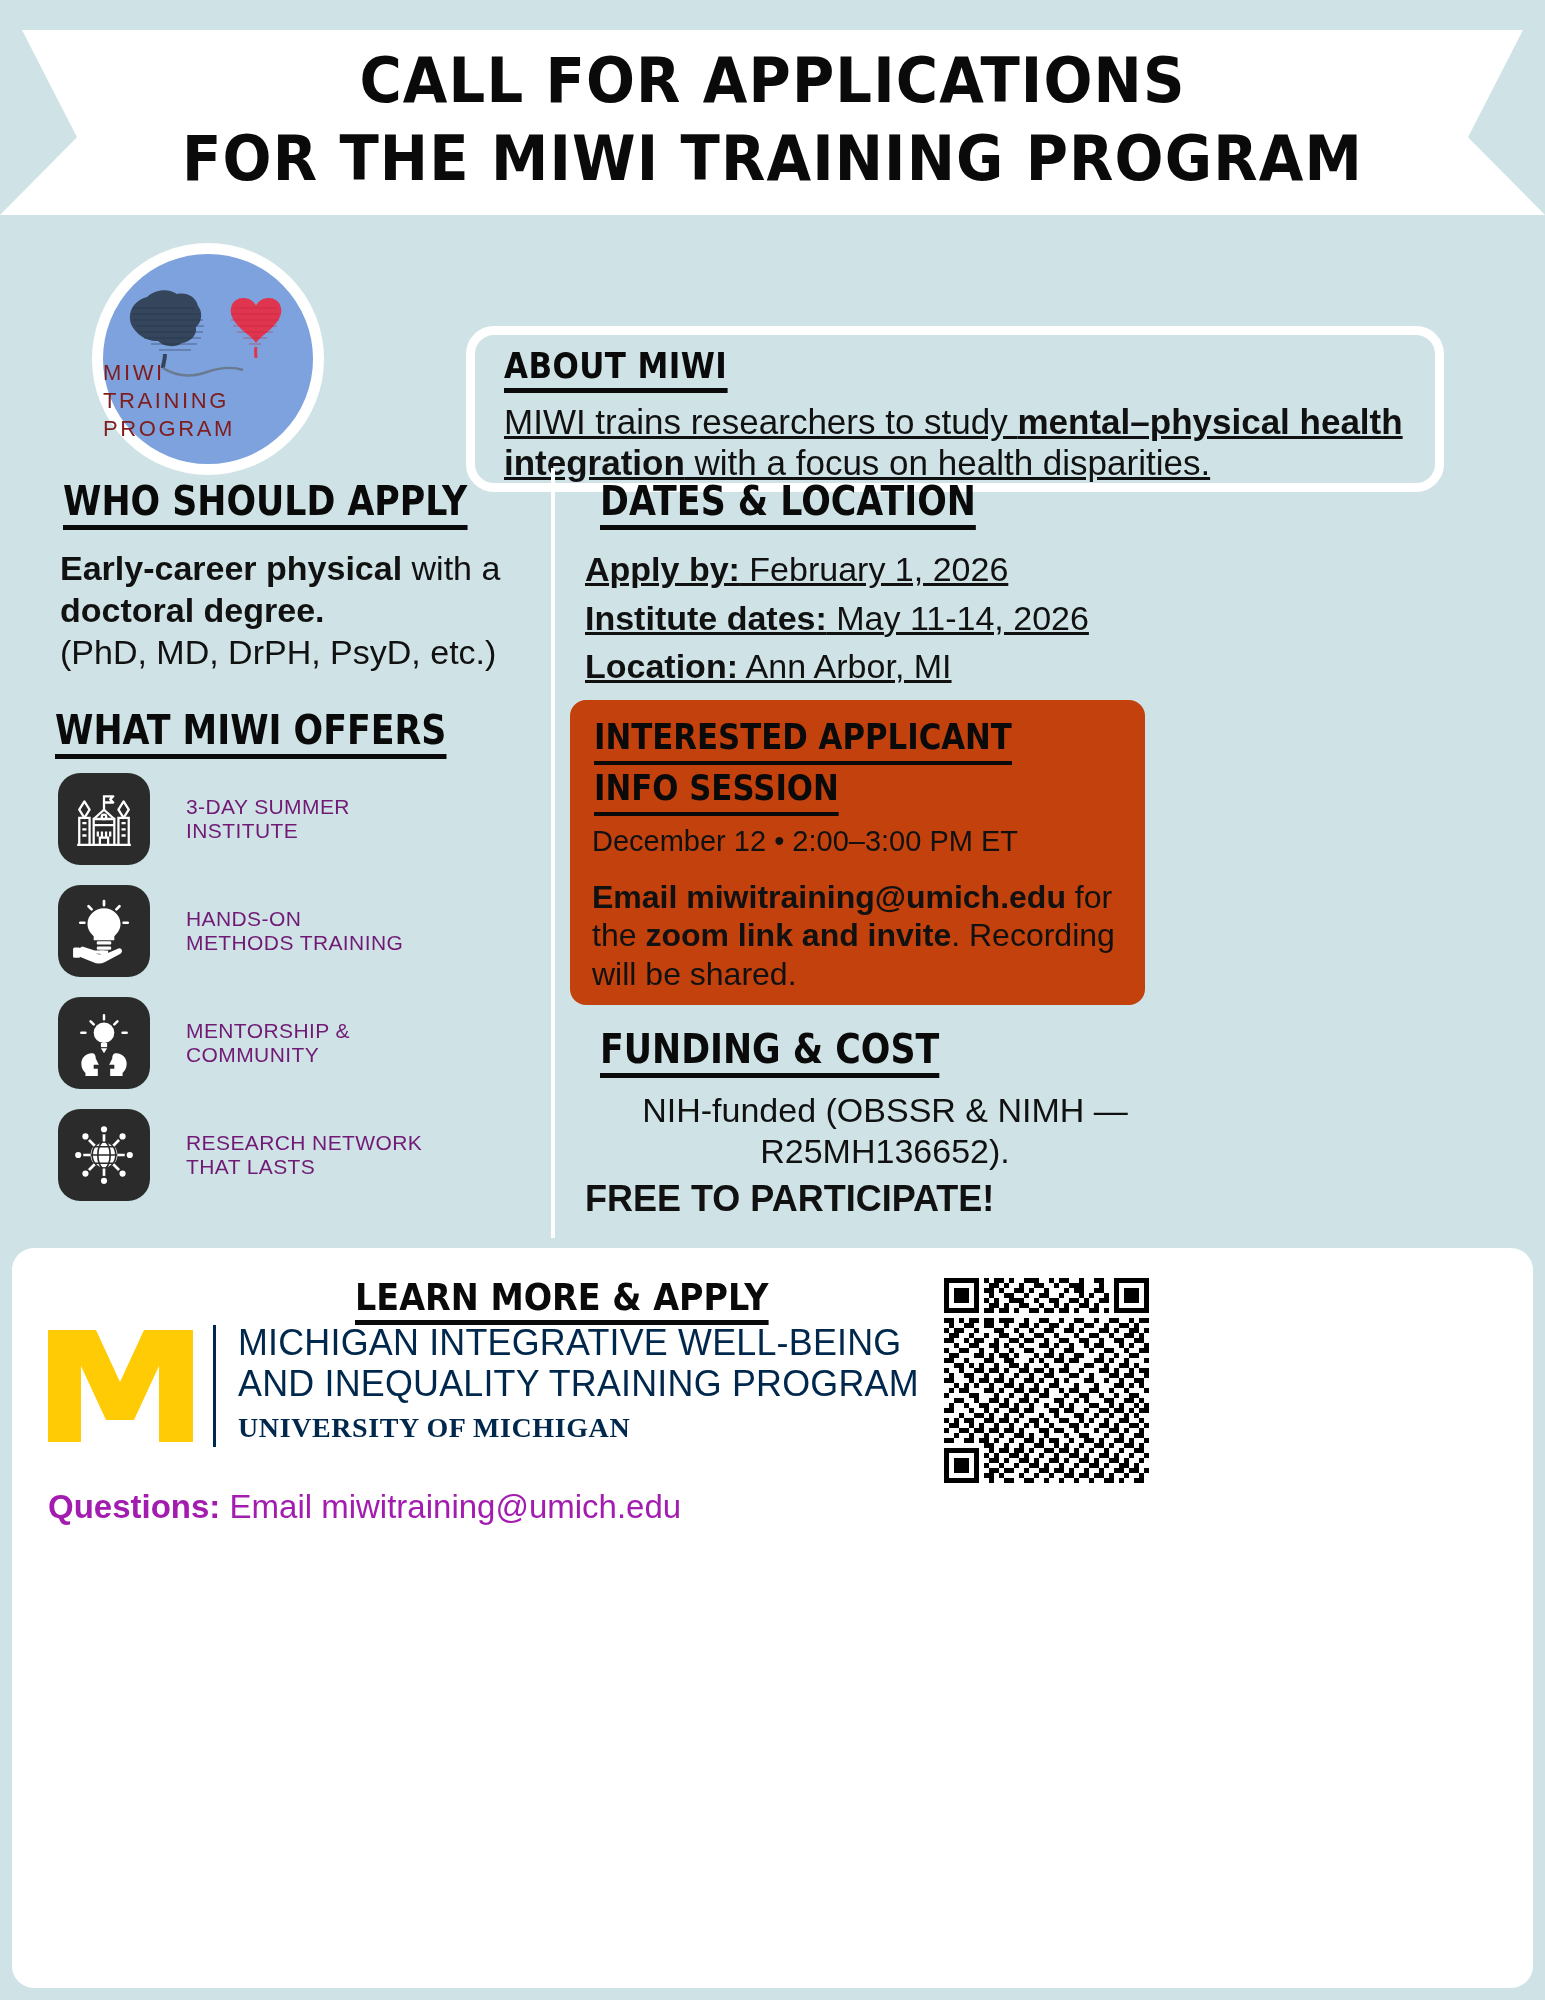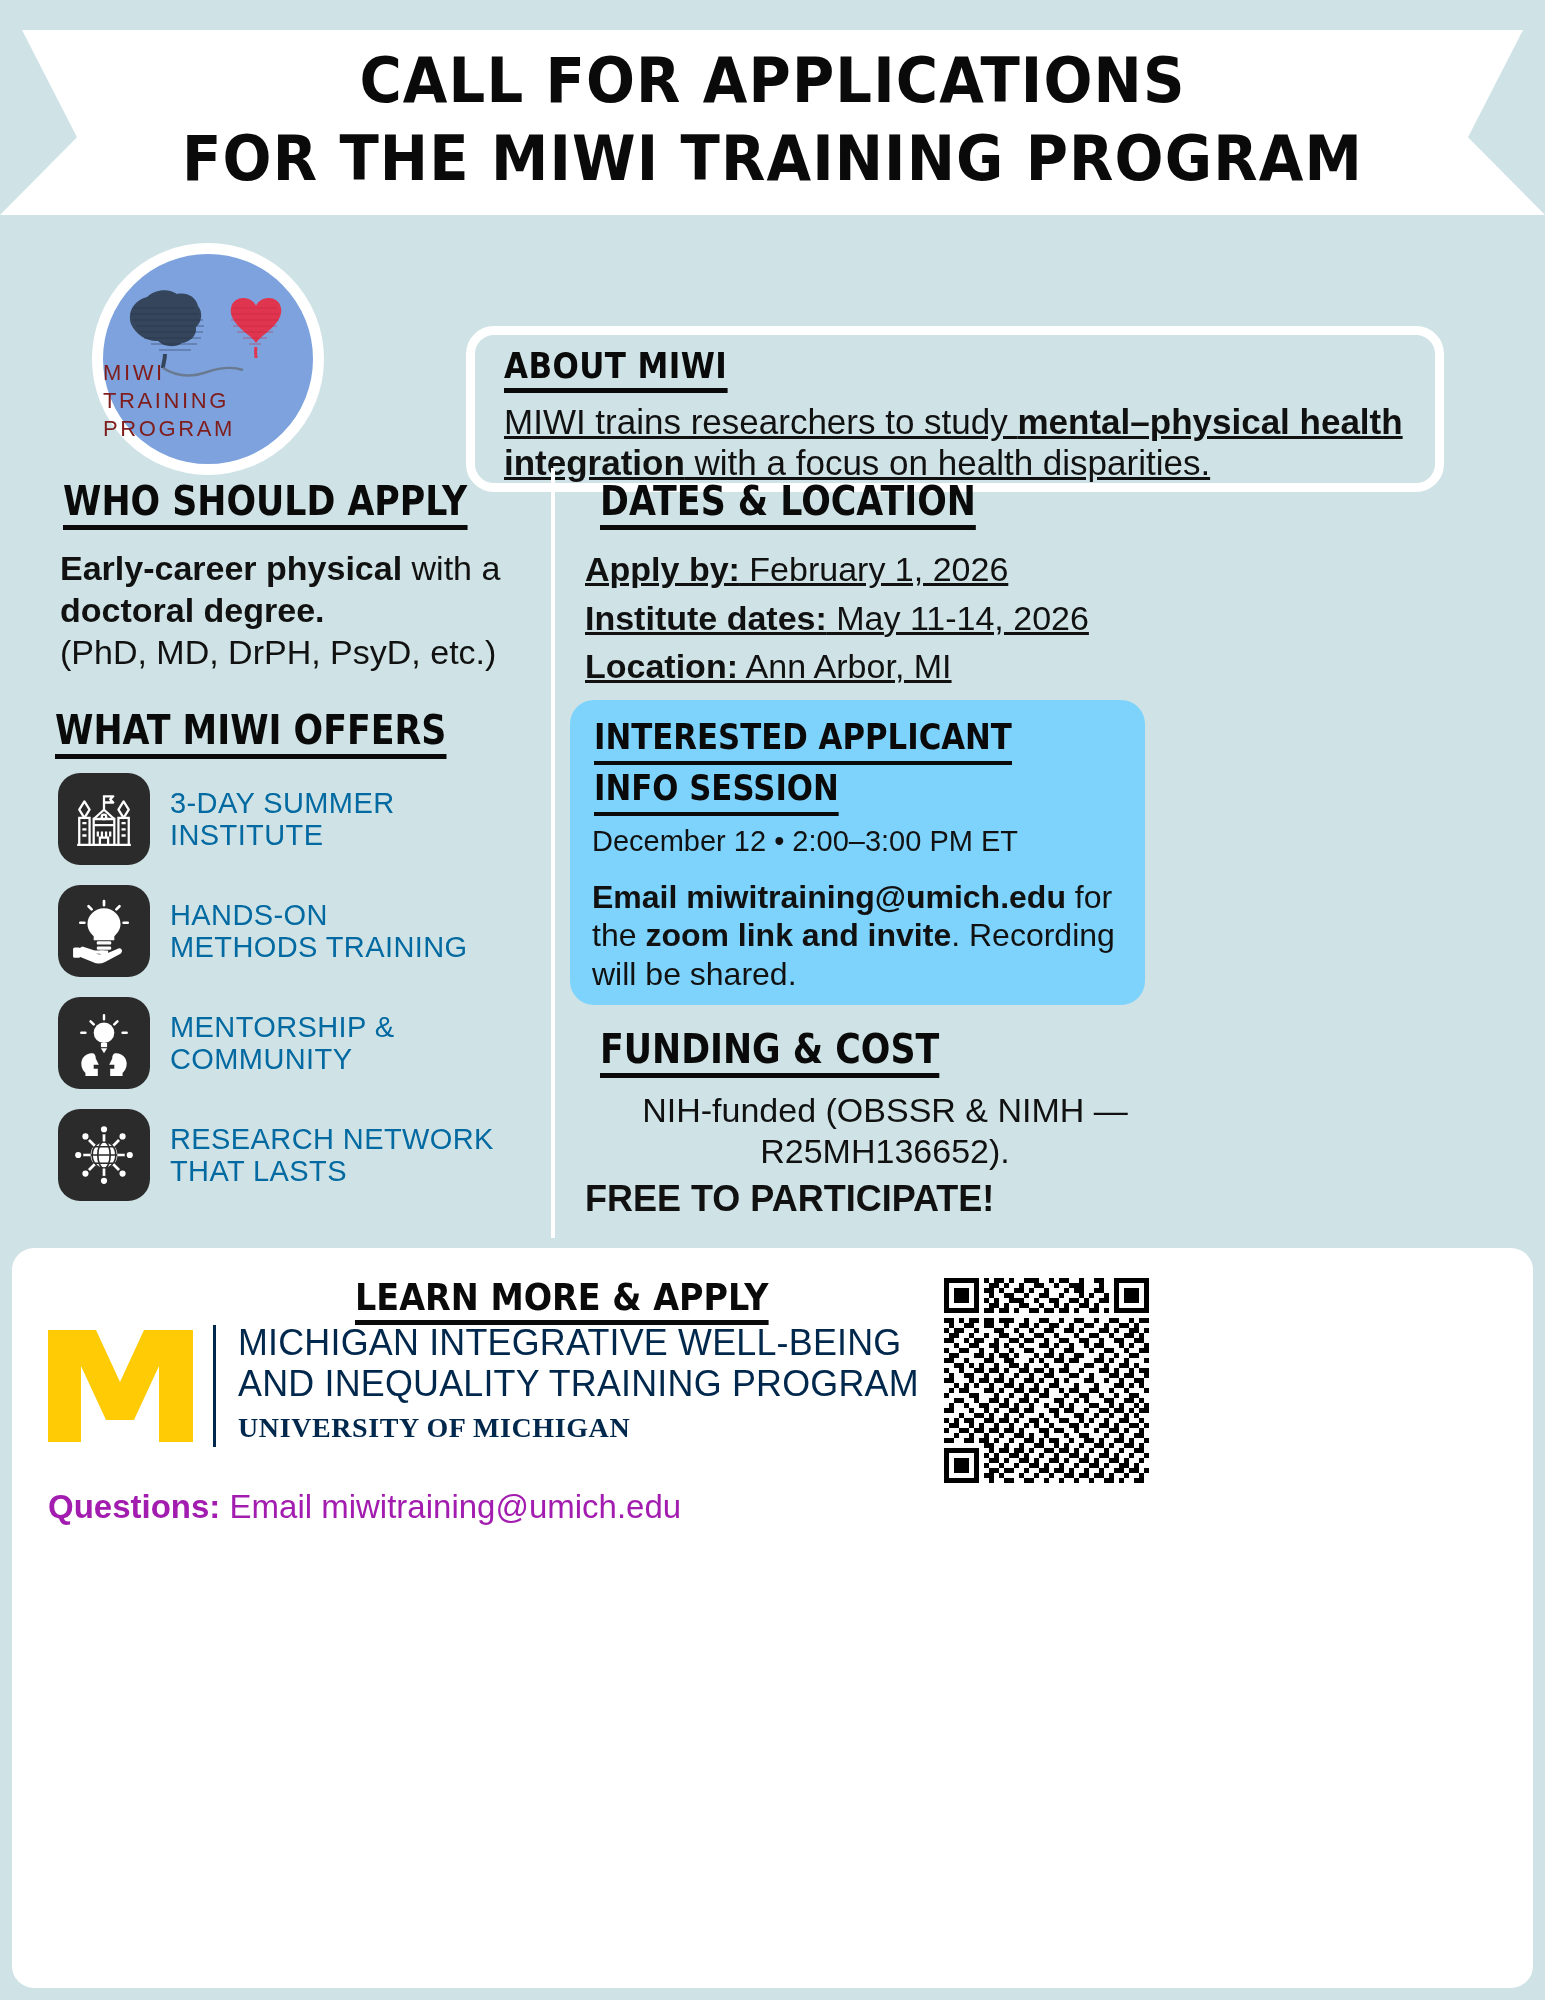--- a/index.html
+++ b/index.html
@@ -98,37 +98,37 @@
     position: absolute; left: 58px; width: 500px;
     display: flex; align-items: center;
   }
   .offer-icon {
     width: 92px; height: 92px; flex: 0 0 92px;
     border-radius: 22px; background: #2b2b2b;
     display: flex; align-items: center; justify-content: center;
   }
   .offer-icon svg { width: 66px; height: 66px; display: block; }
   .offer-label {
-    margin-left: 20px;
-    font-size: 29px; line-height: 1.12; font-weight: 300;
-    color: #0369a1; letter-spacing: .4px;
+    margin-left: 36px;
+    font-size: 21px; line-height: 1.12; font-weight: 300;
+    color: #701a75; letter-spacing: .4px;
   }
 
   
   #dates-head { left: 600px; top: 478px; font-size: 40px; transform: scaleX(0.87); }
   #dates-list {
     position: absolute; left: 585px; top: 545px; width: 780px;
     font-size: 34px; line-height: 1.43; font-weight: 300; color: #111; text-decoration: underline;
   }
   #dates-list b { font-weight: 700; }
 
   #info-card {
     position: absolute; left: 570px; top: 700px;
     width: 575px; height: 305px;
-    background: #7dd3fc; border-radius: 24px;
+    background: #c2410c; border-radius: 16px;
   }
   #info-head {
     position: absolute; left: 24px; top: 14px;
     font-family: "DejaVu Sans", sans-serif; font-weight: 700;
     font-size: 35px; line-height: 1.34; color: #0a0a0a;
     transform: scaleX(0.88); transform-origin: left top;
   }
   #info-head span {
     display: block; border-bottom: 4px solid #0a0a0a;
     width: fit-content; padding-bottom: 0px;

